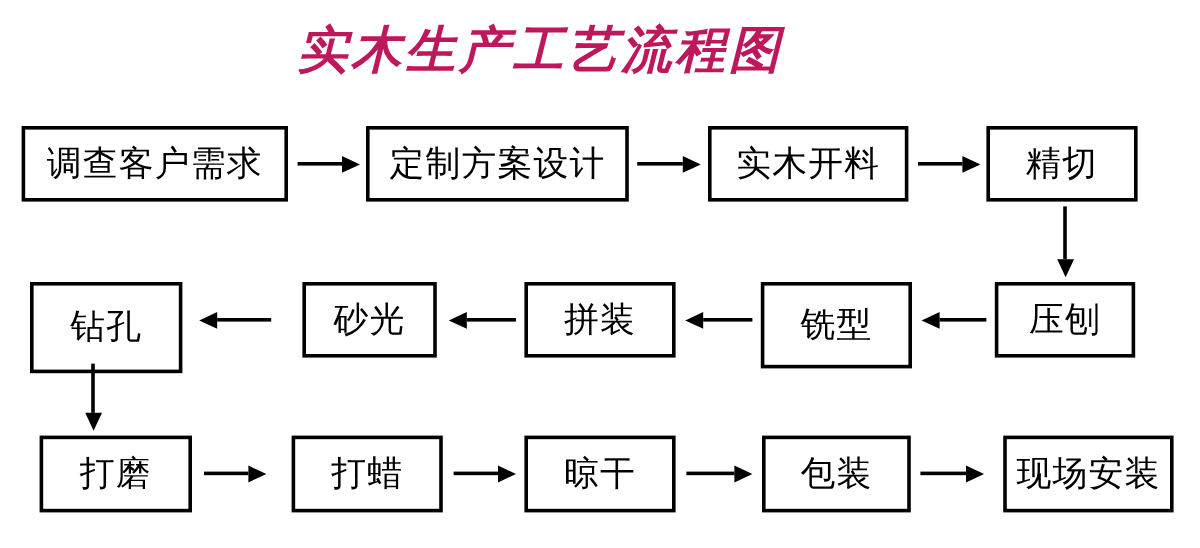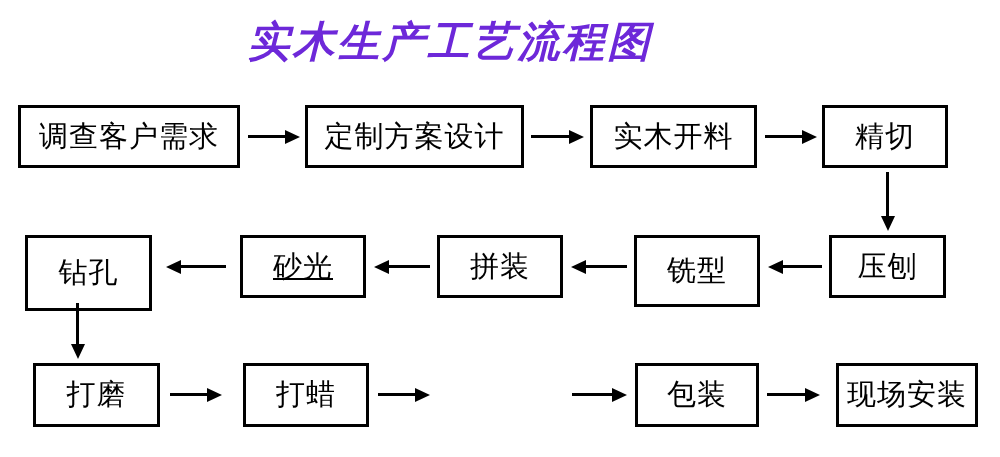--- a/index.html
+++ b/index.html
@@ -15,21 +15,21 @@
     position: absolute;
     top: 14px;
     left: 0;
     width: 900px;
     text-align: center;
     font-family: "DejaVu Serif", "Liberation Serif", serif;
     font-weight: 900;
     font-style: italic;
     font-size: 42px;
     letter-spacing: 3px;
-    color: #6d28d9;
+    color: #be185d;
     white-space: nowrap;
   }
   .box {
     position: absolute;
     box-sizing: border-box;
     border: 3px solid #000000;
     background: #ffffff;
     display: flex;
     align-items: center;
     justify-content: center;
@@ -99,32 +99,33 @@
   <div class="box" style="left:305px; top:105px; width:219px; height:63px;">定制方案设计</div>
   <div class="arr-r" style="left:531px; top:135px; width:38px;"></div>
   <div class="box" style="left:590px; top:105px; width:167px; height:63px;">实木开料</div>
   <div class="arr-r" style="left:765px; top:135px; width:37px;"></div>
   <div class="box" style="left:822px; top:105px; width:126px; height:63px;">精切</div>
 
   <div class="arr-d" style="left:886px; top:172px; height:44px;"></div>
 
   <div class="box" style="left:25px;  top:235px; width:127px; height:76px;">钻孔</div>
   <div class="arr-l" style="left:181px; top:265px; width:45px;"></div>
-  <div class="box" style="left:240px; top:235px; width:126px; height:63px;text-decoration:underline;">砂光</div>
+  <div class="box" style="left:252px; top:235px; width:112px; height:63px;">砂光</div>
   <div class="arr-l" style="left:389px; top:265px; width:41px;"></div>
   <div class="box" style="left:437px; top:235px; width:126px; height:63px;">拼装</div>
   <div class="arr-l" style="left:586px; top:265px; width:41px;"></div>
   <div class="box" style="left:634px; top:235px; width:126px; height:72px;">铣型</div>
   <div class="arr-l" style="left:783px; top:265px; width:39px;"></div>
   <div class="box" style="left:829px; top:235px; width:117px; height:63px;text-align:right;">压刨</div>
 
   <div class="arr-d" style="left:76px; top:303px; height:41px;"></div>
 
   <div class="box" style="left:33px;  top:363px; width:127px; height:64px;">打磨</div>
   <div class="arr-r" style="left:170px; top:393px; width:37px;"></div>
   <div class="box" style="left:243px; top:363px; width:126px; height:64px;">打蜡</div>
   <div class="arr-r" style="left:378px; top:393px; width:37px;"></div>
+  <div class="box" style="left:437px; top:363px; width:126px; height:64px;">晾干</div>
   <div class="arr-r" style="left:572px; top:393px; width:40px;"></div>
   <div class="box" style="left:635px; top:363px; width:124px; height:64px;">包装</div>
   <div class="arr-r" style="left:767px; top:393px; width:38px;"></div>
   <div class="box" style="left:836px; top:363px; width:142px; height:64px;">现场安装</div>
 
 </div>
 
 </body></html>

